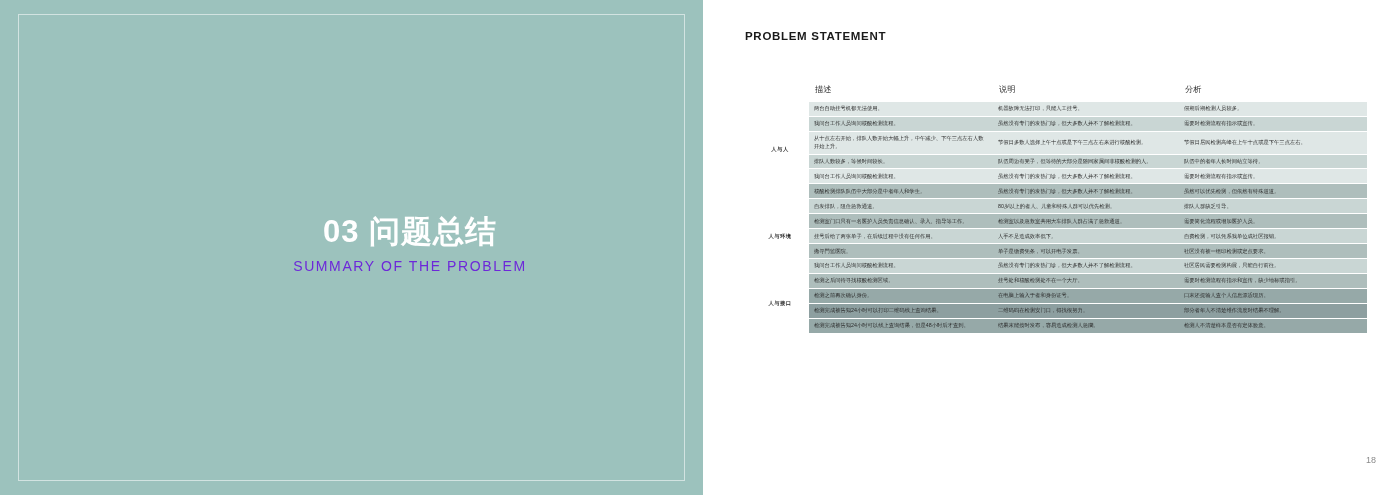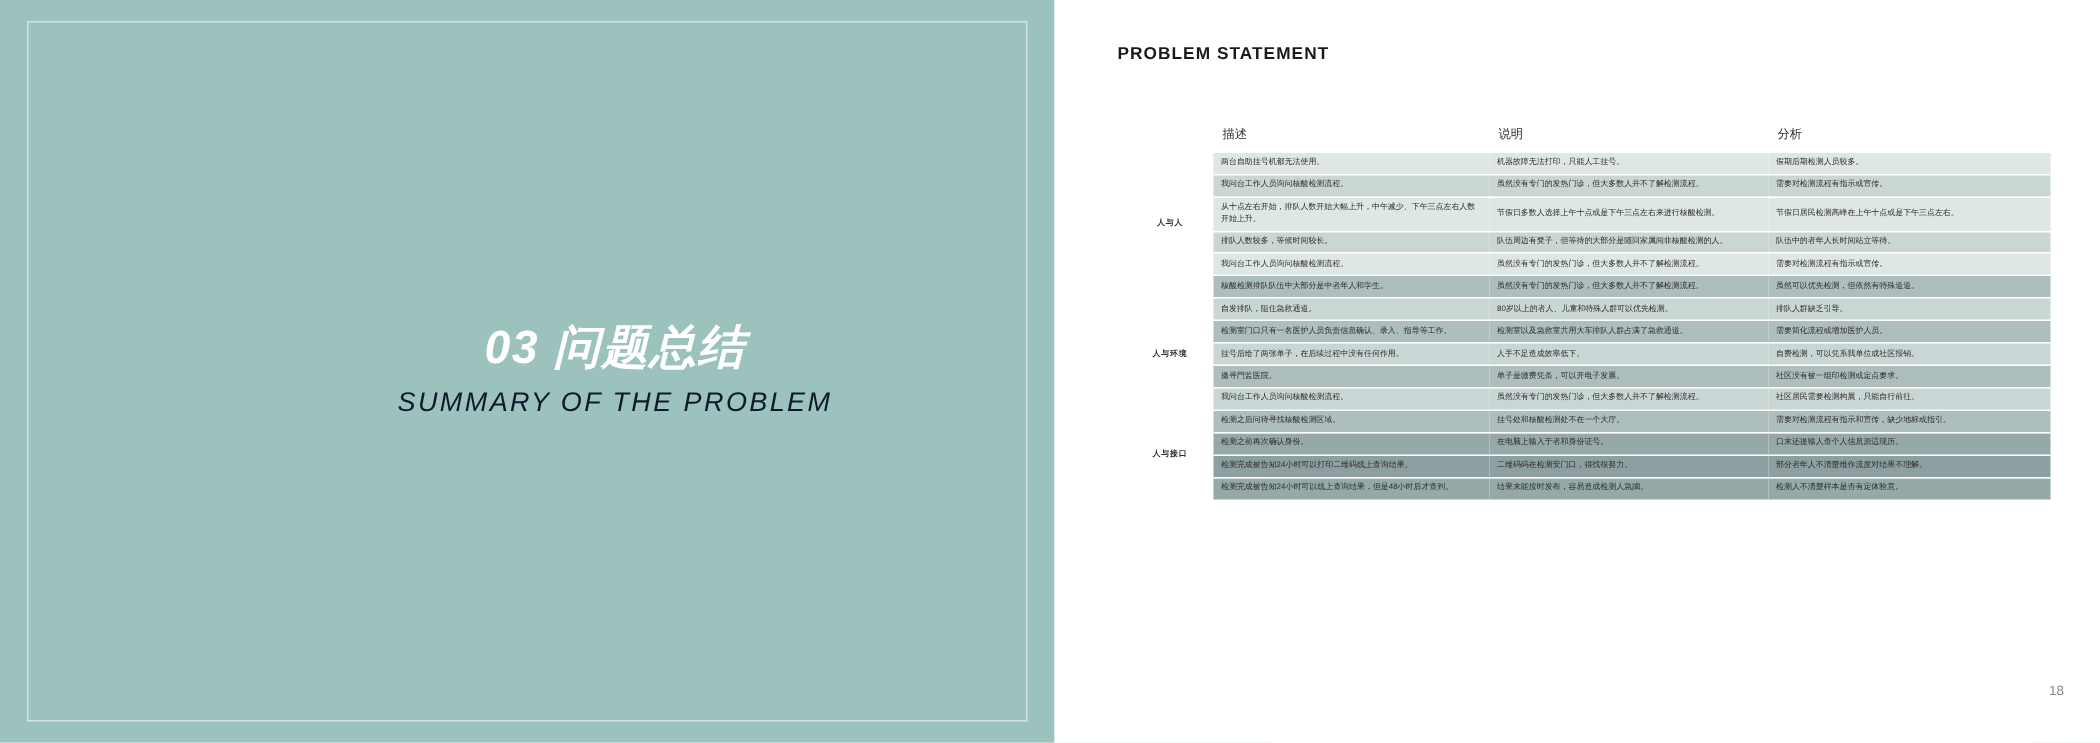--- a/index.html
+++ b/index.html
@@ -36,35 +36,34 @@
     border: 1px solid rgba(255,255,255,0.55);
     box-sizing: border-box;
   }
   .title-block {
     position: absolute;
     left: 0;
     top: 212px;
     width: 820px;
     text-align: center;
     color: #ffffff;
-    font-style: italic;
   }
   .title-main {
     font-size: 31px;
     font-weight: bold;
     letter-spacing: 1px;
     line-height: 40px;
     white-space: nowrap;
   }
   .title-sub {
     margin-top: 6px;
-    font-size: 18px;
+    font-size: 14px;
     letter-spacing: 1.6px;
     font-weight: 400;
-    color: #0f172a;
+    color: #6d28d9;
     white-space: nowrap;
   }
   
   .right-panel {
     position: relative;
     width: 697px;
     height: 495px;
     background: #ffffff;
     flex: 0 0 697px;
   }

